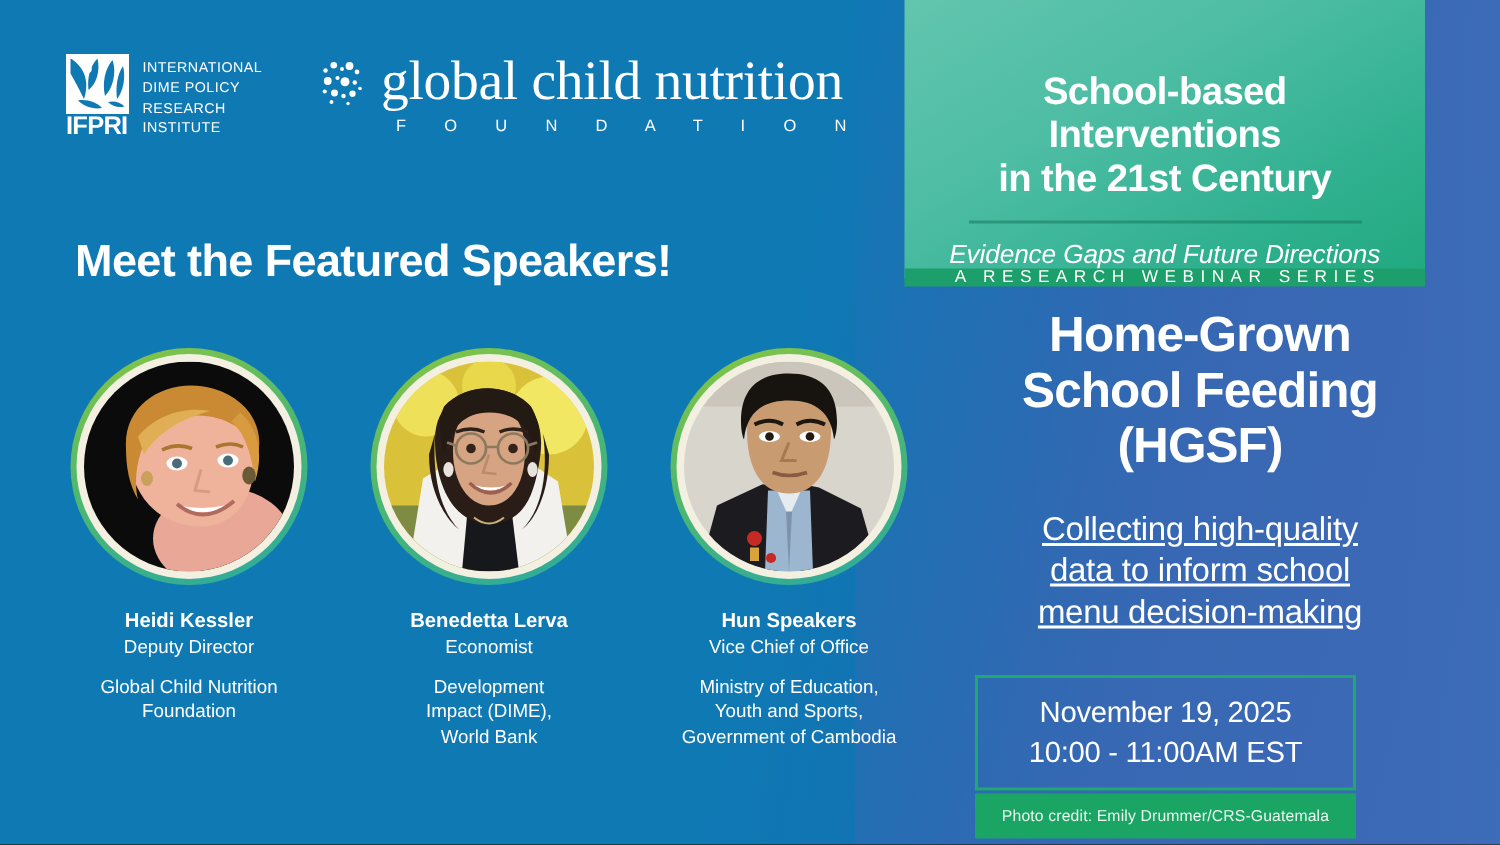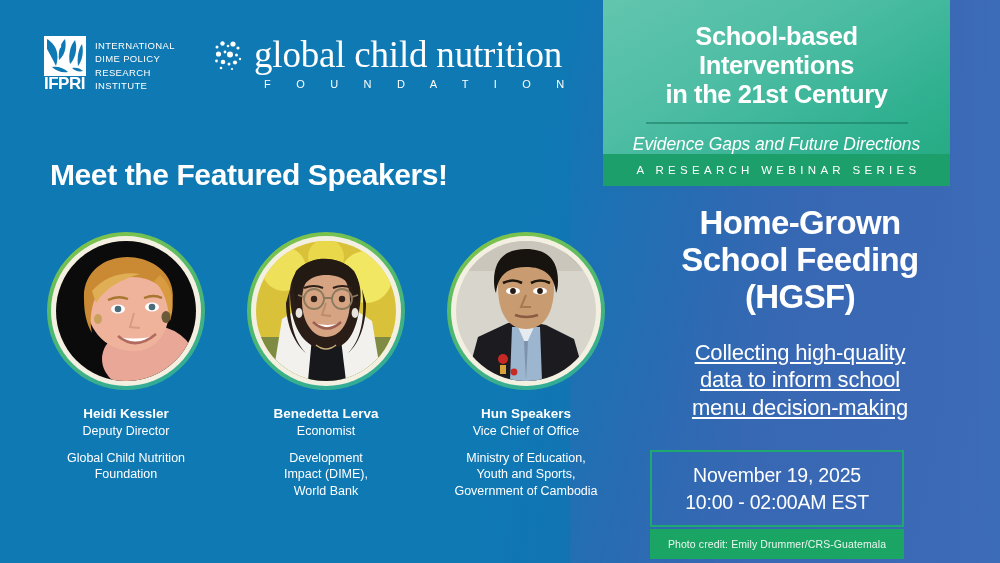--- a/index.html
+++ b/index.html
@@ -109,20 +109,21 @@
     flex: 1;
     padding: 22px 16px 0 16px;
     text-align: center;
   }
   .series-title {
     color: #fff;
     font-weight: bold;
     font-size: 25.5px;
     line-height: 1.14;
     letter-spacing: -0.4px;
+    margin-top: 25px;
   }
   .series-rule {
     width: 262px;
     height: 2px;
     background: rgba(22,120,92,0.55);
     margin: 13px auto 11px auto;
   }
   .series-sub {
     color: #fff;
     font-style: italic;
@@ -463,20 +464,20 @@
   </div>
 
   <div class="topic-desc">
     <div>Collecting high-quality</div>
     <div>data to inform school</div>
     <div>menu decision-making</div>
   </div>
 
   <div class="datebox">
     <div>November 19, 2025</div>
-    <div>10:00 - 02:00AM EST</div>
+    <div>10:00 - 11:00AM EST</div>
   </div>
 
   <div class="credit-strip">
     <span>Photo credit: Emily Drummer/CRS-Guatemala</span>
   </div>
 
 </div>
 
 </body></html>

